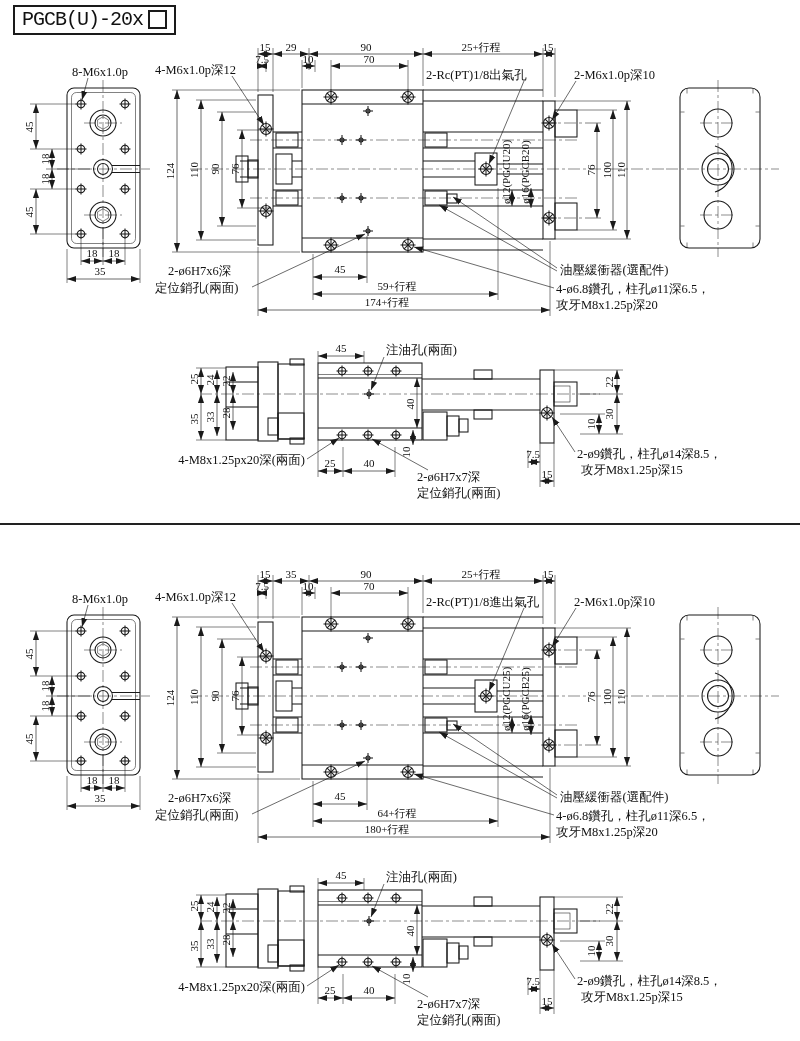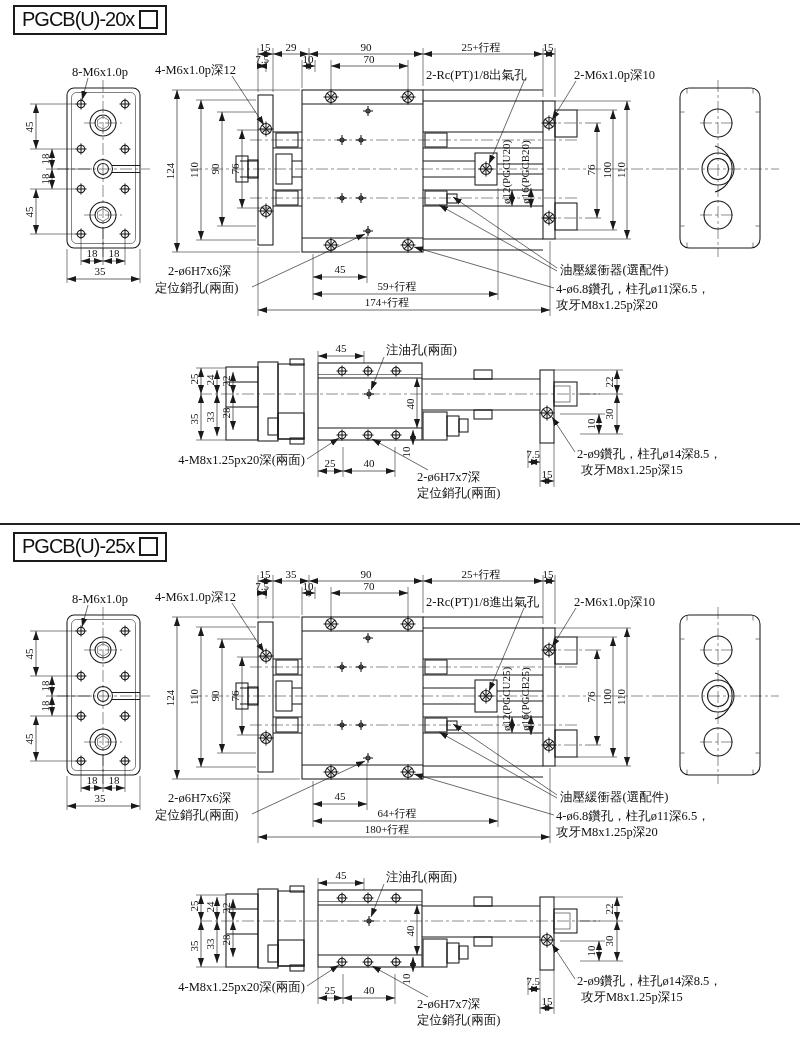--- a/index.html
+++ b/index.html
@@ -3,21 +3,21 @@
 <meta charset="utf-8">
 <style>
   html,body{margin:0;padding:0;background:#fff}
   body{width:800px;height:1041px;position:relative;font-family:"Liberation Sans",sans-serif}
   .sect{position:absolute;left:0;width:800px;height:515px}
   #sect-20{top:0}
   #sect-25{top:527px}
   .dwg{position:absolute;left:0;top:0}
   .title-box{position:absolute;left:13px;top:5px;border:2px solid #1a1a1a;background:#fff;
     display:flex;align-items:center;gap:5px;padding:1px 7px 2px 7px;z-index:2;
-    font-family:Liberation Sans, sans-serif;font-size:20px;letter-spacing:-1px;color:#111}
+    font-family:Liberation Mono, monospace;font-size:20px;letter-spacing:-1px;color:#111}
   .title-sq{width:15px;height:15px;border:2px solid #1a1a1a;display:inline-block}
   .divider{position:absolute;left:0;top:523px;width:800px;height:2px;background:#222}
   .lwg{stroke:#1a1a1a;fill:none;stroke-width:1.05;stroke-linecap:butt}
   .lwg .thin{stroke-width:.55}
   .lwg .cl{stroke-width:.5;stroke-dasharray:12 3 3 3}
   .lwg .dim{stroke-width:.65;marker-start:url(#arr);marker-end:url(#arr)}
   .lwg .ldr{stroke-width:.65;marker-end:url(#arr)}
   text{fill:#111;stroke:none;font-family:"Liberation Serif",serif}
   .d{font-size:11px;text-anchor:middle}
   .lab{font-size:12.5px}
@@ -363,24 +363,20 @@
       <text class="d" transform="rotate(-90 595 424)" x="595" y="424">10</text>
       <text class="lab" x="577" y="458">2-ø9鑽孔，柱孔ø14深8.5，</text>
       <text class="lab" x="581" y="474">攻牙M8x1.25p深15</text>
     </g>
   </svg>
 </div>
 
 <div class="divider"></div>
 
 <div class="sect" id="sect-25">
-  <div class="title-box">
-    <span>PGCB(U)-25x</span>
-    <span class="title-sq"></span>
-  </div>
   <svg class="dwg" viewBox="0 0 800 515" width="800" height="515">
     <use href="#lw"></use>
     <g>
       <text class="lab" x="72" y="76">8-M6x1.0p</text>
       <text class="d" transform="rotate(-90 33 127)" x="33" y="127">45</text>
       <text class="d" transform="rotate(-90 49 159)" x="49" y="159">18</text>
       <text class="d" transform="rotate(-90 49 179)" x="49" y="179">18</text>
       <text class="d" transform="rotate(-90 33 212)" x="33" y="212">45</text>
       <text class="d" x="92" y="257">18</text>
       <text class="d" x="114" y="257">18</text>

